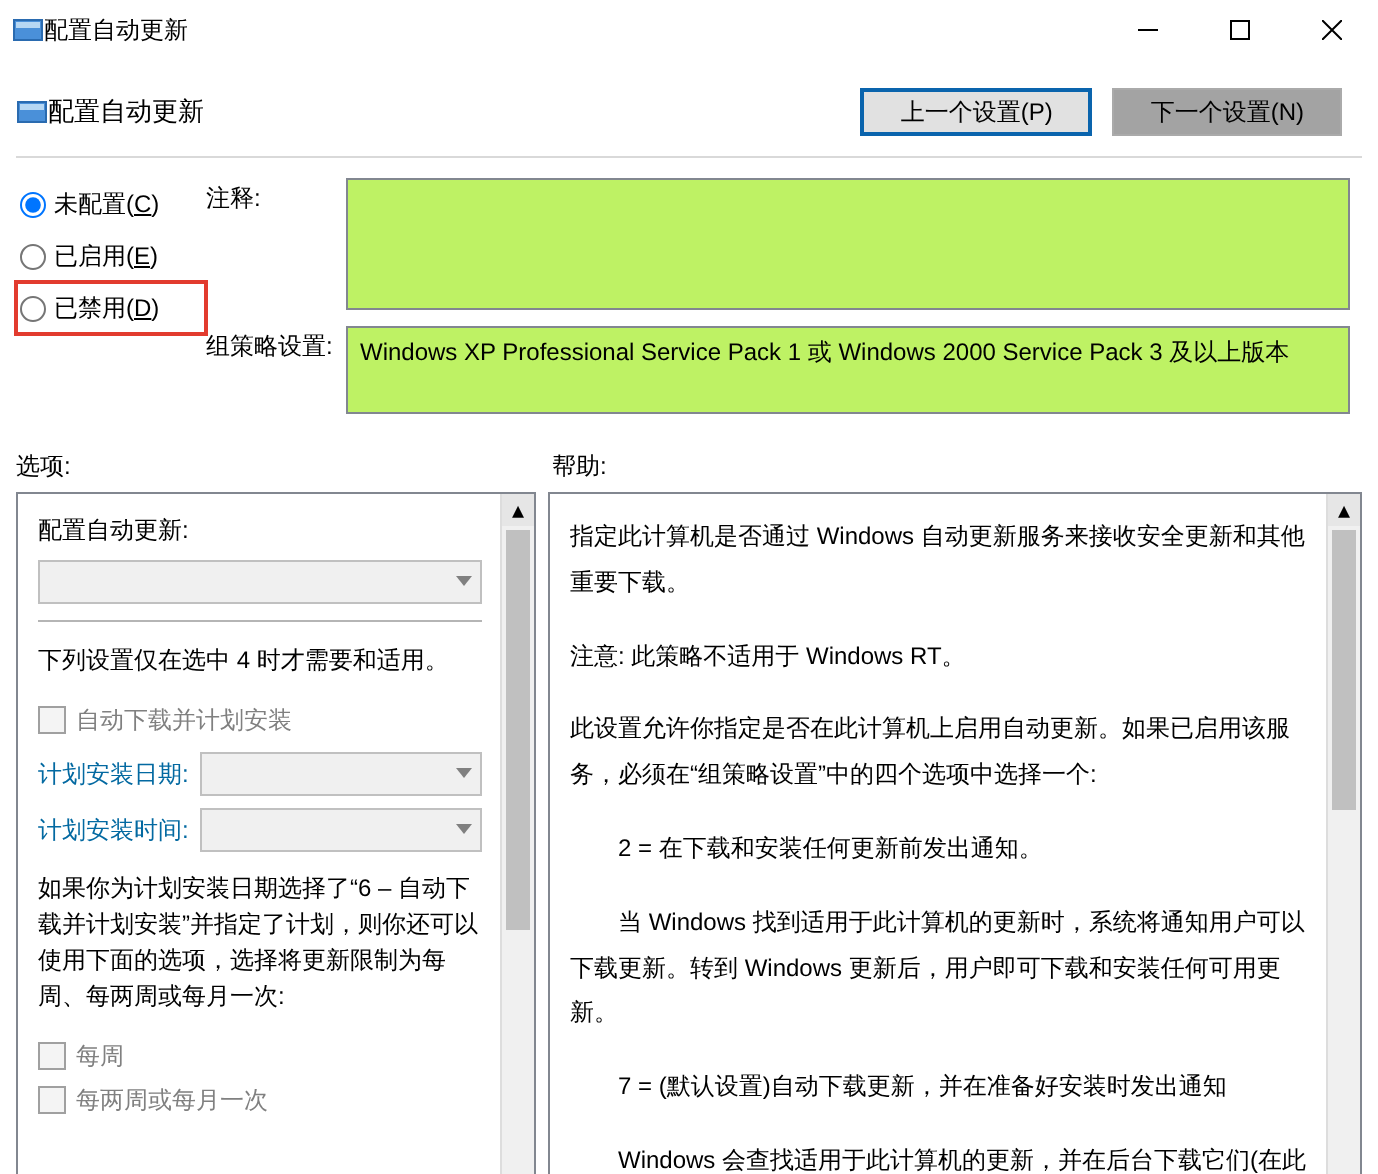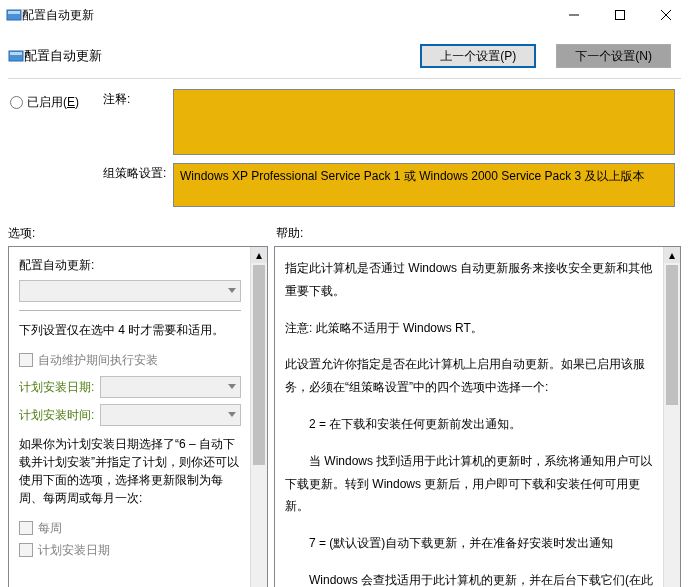--- a/index.html
+++ b/index.html
@@ -2,51 +2,51 @@
 <html><head>
 <meta charset="utf-8">
 <style>
 html,body{margin:0;padding:0;width:689px;height:587px;font-family:"Microsoft YaHei","Segoe UI",Arial,sans-serif;font-size:12px;color:#000;background:#fff;overflow:hidden}
 .titlebar{height:30px;display:flex;align-items:center;padding-left:6px;background:#fff}
 .titlebar .title{flex:1}
 .titlebar .ctrl{width:46px;height:30px;display:flex;align-items:center;justify-content:center}
 .titlebar .ctrl svg{stroke:#000;stroke-width:1}
 .row-header{display:flex;align-items:center;padding:14px 8px 6px 8px}
 .row-header .title{flex:1;font-size:13px}
-.row-header .nav{display:flex;gap:20px;margin-right:10px}
+.row-header .nav{display:flex;gap:10px;margin-right:10px}
 .btn{height:24px;padding:0 18px;border:1px solid #aaa;background:#a3a3a3;font-size:12px;font-family:inherit}
 .btn.primary{border:2px solid #0a64ad;background:#e1e1e1}
 .hr{border-top:1px solid #d9d9d9;margin:4px 8px 10px 8px}
 .top-grid{display:flex;padding:0 8px}
 .radios{width:95px}
 .radio{display:flex;align-items:center;height:26px;font-size:12px}
 .radio input{margin:0 4px 0 2px}
 .radio .u{text-decoration:underline}
 .radio.hl{outline:2px solid #e23b2e;outline-offset:-1px;padding-right:6px}
 .meta{flex:1}
 .meta-row{display:flex;margin-bottom:8px}
 .meta-label{width:70px;padding-top:2px}
-.meta-box{flex:1;border:1px solid #828790;background:#eab308;padding:4px 6px;min-height:34px;line-height:1.4;margin-right:6px}
+.meta-box{flex:1;border:1px solid #828790;background:#bef264;padding:4px 6px;min-height:34px;line-height:1.4;margin-right:6px}
 .sec-labels{display:flex;padding:10px 8px 4px 8px}
 .sec-labels .l{flex:0 0 268px}
 .cols{display:flex;gap:6px;padding:0 8px;height:419px}
 .pane{border:1px solid #828790;background:#fff;position:relative;overflow:hidden}
 .pane.left{flex:0 0 258px}
 .pane.right{flex:1}
 .pane .inner{position:absolute;inset:0 16px 0 0;overflow:hidden;padding:10px 10px}
 .sb{position:absolute;top:0;right:0;bottom:0;width:16px;background:#f0f0f0;border-left:1px solid #ddd}
 .sb .btn-s{height:16px;background:#e6e6e6;display:flex;align-items:center;justify-content:center}
 .sb .thumb{position:absolute;left:2px;right:2px;top:18px;height:140px;background:#c0c0c0}
 .left .sb .thumb{height:200px}
 .field-label{margin-bottom:6px}
 .sep{border-top:1px solid #b5b5b5;margin:8px 0 10px 0}
 .sent{margin-bottom:10px;line-height:1.5}
 .cb{display:flex;align-items:center;height:22px;color:#808080;gap:5px}
 .cb .box{width:12px;height:12px;border:1px solid #a0a0a0;background:#f4f4f4}
-.sel-row{display:flex;align-items:center;height:24px;margin:4px 0;color:#4d7c0f;gap:6px}
+.sel-row{display:flex;align-items:center;height:24px;margin:4px 0;color:#0369a1;gap:6px}
 .sel{flex:1;height:20px;border:1px solid #c0c0c0;background:#f0f0f0;position:relative}
 .sel::after{content:"";position:absolute;right:4px;top:7px;border-left:4px solid transparent;border-right:4px solid transparent;border-top:5px solid #808080}
 .help{line-height:1.9}
 .help p{margin:0 0 14px 0}
 .help .indent{text-indent:2em}
 .icon-blue{width:16px;height:16px}
 </style>
 </head>
 <body>
 
@@ -82,22 +82,30 @@
   <div class="nav">
     <button class="btn primary"><span>上一个设置(P)</span></button>
     <button class="btn"><span>下一个设置(N)</span></button>
   </div>
 </div>
 <div class="hr"></div>
 
 <div class="top-grid">
   <div class="radios">
     <label class="radio">
+      <input type="radio" name="st" checked="" style="">
+        <span><span>未配置</span>(<span class="u">C</span>)</span>
+    </label>
+    <label class="radio">
       <input type="radio" name="st" style="">
         <span><span>已启用</span>(<span class="u">E</span>)</span>
+    </label>
+    <label class="radio hl">
+      <input type="radio" name="st" style="">
+        <span><span>已禁用</span>(<span class="u">D</span>)</span>
     </label>
   </div>
   <div class="meta">
     <div class="meta-row">
       <div class="meta-label">注释:</div>
       <div class="meta-box" style="min-height:56px"></div>
     </div>
     <div class="meta-row">
       <div class="meta-label">组策略设置:</div>
       <div class="meta-box">Windows XP Professional Service Pack 1 或 Windows 2000 Service Pack 3 及以上版本</div>
@@ -112,38 +120,38 @@
 
 <div class="cols">
   <div class="pane left">
     <div class="inner">
       <div class="field-label">配置自动更新:</div>
       <div class="sel" style="margin-bottom:8px"></div>
       <div class="sep"></div>
       <div class="sent">下列设置仅在选中 4 时才需要和适用。</div>
       <div class="cb">
           <span class="box"></span>
-          <span>自动维护期间执行安装</span>
+          <span>自动下载并计划安装</span>
         </div>
       <div class="sel-row">
           <span>计划安装日期:</span>
           <div class="sel"></div>
         </div>
       <div class="sel-row">
           <span>计划安装时间:</span>
           <div class="sel"></div>
         </div>
       <div class="sent" style="margin-top:8px">如果你为计划安装日期选择了“6 – 自动下载并计划安装”并指定了计划，则你还可以使用下面的选项，选择将更新限制为每周、每两周或每月一次:</div>
       <div class="cb">
           <span class="box"></span>
           <span>每周</span>
         </div>
       <div class="cb">
           <span class="box"></span>
-          <span>计划安装日期</span>
+          <span>每两周或每月一次</span>
         </div>
     </div>
     <div class="sb">
       <div class="btn-s">▴</div>
       <div class="thumb"></div>
       <div class="btn-s" style="position:absolute;bottom:0;left:0;right:0">▾</div>
     </div>
   </div>
 
   <div class="pane right">

